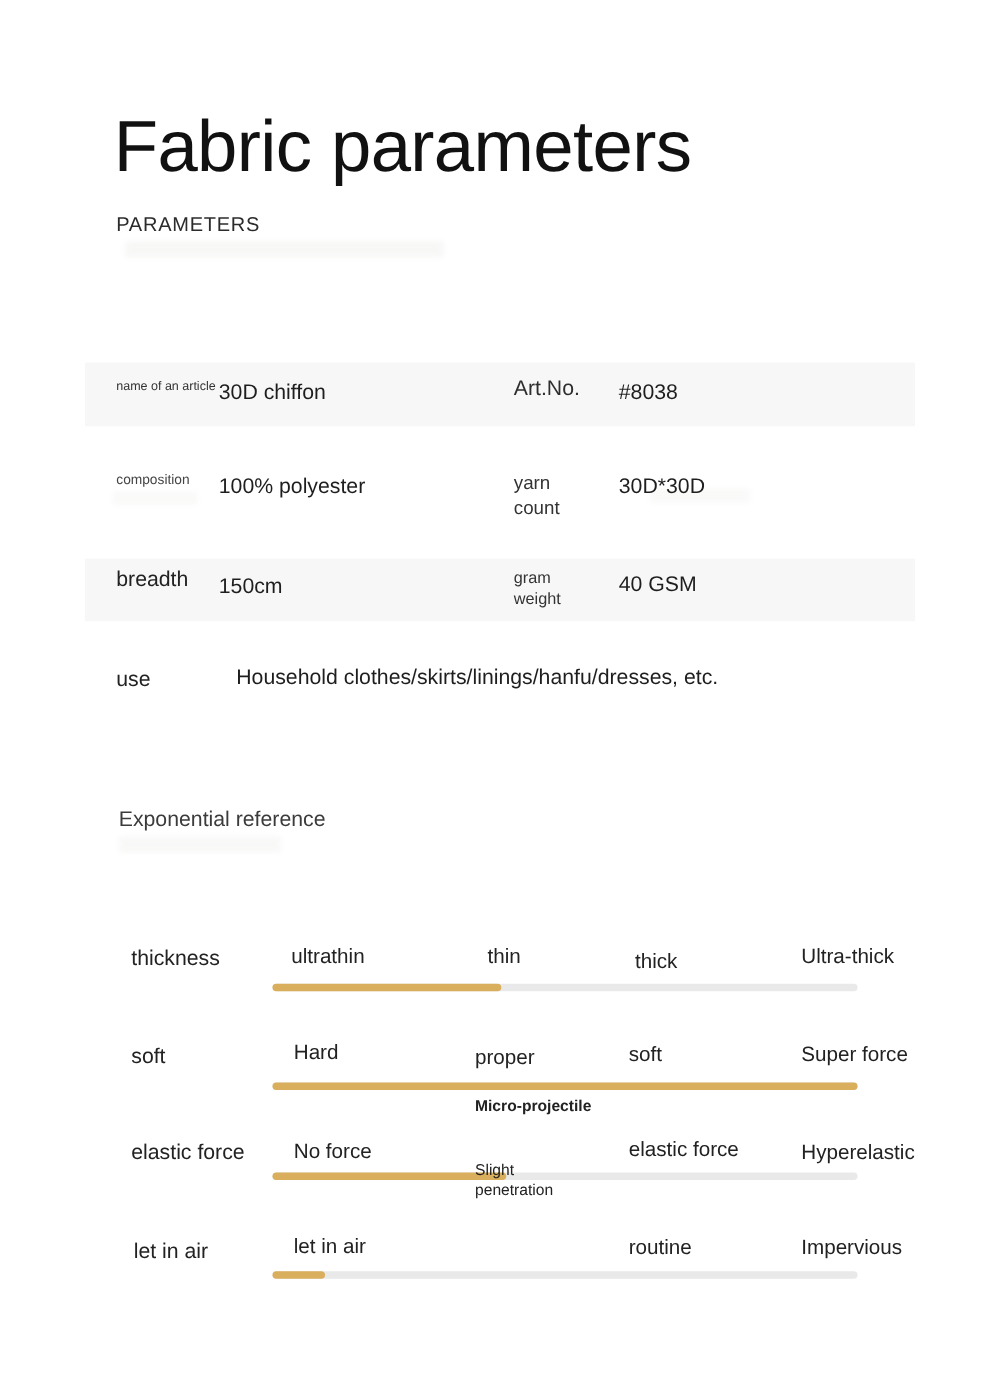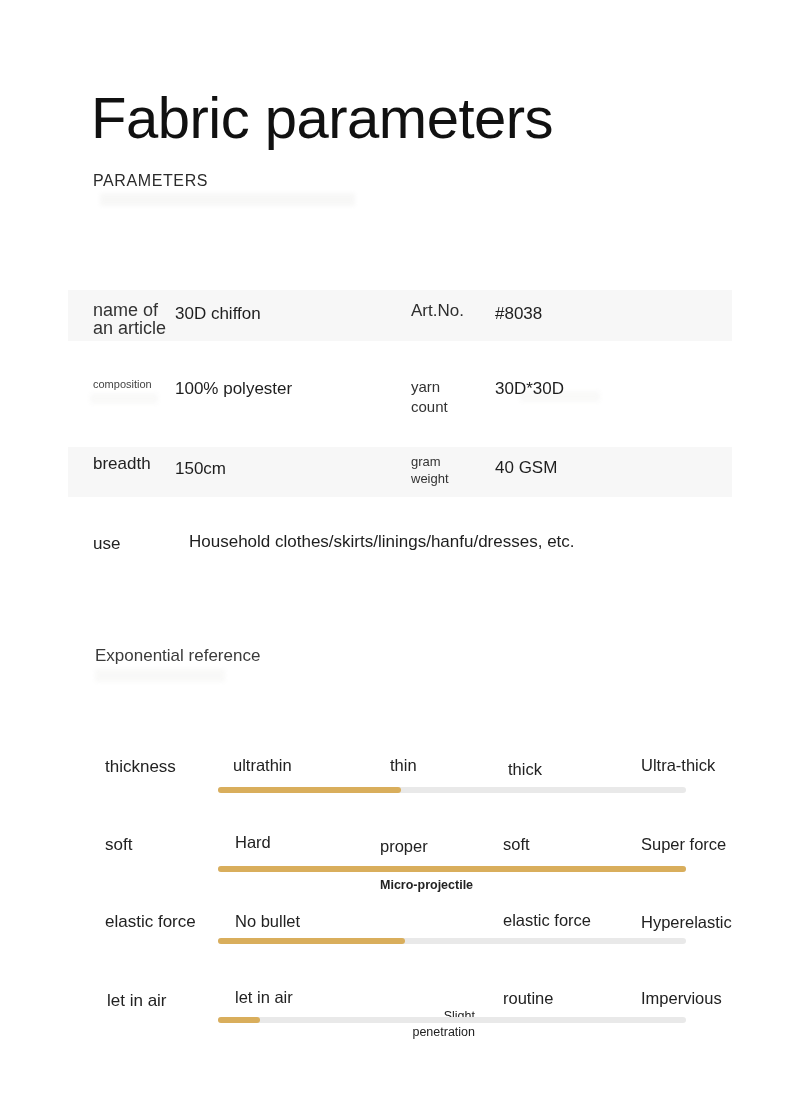--- a/index.html
+++ b/index.html
@@ -65,21 +65,21 @@
 
   <div class="ghost" style="left:100px;top:193px;width:255px;height:13px;"></div>
   <div class="ghost" style="left:95px;top:669px;width:130px;height:13px;opacity:0.06;"></div>
   <div class="ghost" style="left:90px;top:393px;width:68px;height:11px;opacity:0.05;"></div>
   <div class="ghost" style="left:520px;top:391px;width:80px;height:11px;opacity:0.05;"></div>
   <div class="ghost" style="left:90px;top:479px;width:42px;height:11px;opacity:0.05;"></div>
 
   <div class="row-shade shade1"></div>
   <div class="row-shade shade2"></div>
 
-  <div class="cell lbl wrap" style="left:93px;top:301px;width:80px;font-size:18px;line-height:18px;">name of an article</div>
+  <div class="cell lbl wrap" style="left:93px;top:301px;width:80px;font-size:10px;line-height:18px;">name of an article</div>
   <div class="cell" style="left:175px;top:304px;">30D chiffon</div>
   <div class="cell lbl" style="left:411px;top:301px;color:#2e2e2e;">Art.No.</div>
   <div class="cell" style="left:495px;top:304px;">#8038</div>
 
   <div class="cell lbl" style="left:93px;top:378px;font-size:11px;color:#444;">composition</div>
   <div class="cell" style="left:175px;top:379px;">100% polyester</div>
   <div class="cell lbl wrap" style="left:411px;top:377px;width:54px;font-size:15px;line-height:20px;">yarn count</div>
   <div class="cell" style="left:495px;top:379px;">30D*30D</div>
 
   <div class="cell" style="left:93px;top:454px;color:#222;">breadth</div>
@@ -104,30 +104,30 @@
   <div class="rating-label" style="top:835px;">soft</div>
   <div class="opt" style="left:235px;top:833px;">Hard</div>
   <div class="opt" style="left:380px;top:837px;">proper</div>
   <div class="opt" style="left:503px;top:835px;">soft</div>
   <div class="opt" style="left:641px;top:835px;">Super force</div>
   <div class="bar" style="top:866px;">
     <div class="bar-fill" style="width: 100%;"></div>
   </div>
 
   <div class="rating-label" style="top:912px;">elastic force</div>
-  <div class="opt" style="left:235px;top:912px;">No bullet</div>
+  <div class="opt" style="left:235px;top:912px;">No force</div>
   <div class="opt opt-sm" style="left:380px;top:877px;width:120px;font-weight:bold;">Micro-projectile</div>
   <div class="opt" style="left:503px;top:911px;">elastic force</div>
   <div class="opt" style="left:641px;top:913px;">Hyperelastic</div>
   <div class="bar" style="top:938px;">
     <div class="bar-fill" style="width: 40%;"></div>
   </div>
 
   <div class="rating-label" style="top:991px;left:107px;">let in air</div>
   <div class="opt" style="left:235px;top:988px;">let in air</div>
-  <div class="opt opt-sm" style="left:380px;top:1008px;width:95px;text-align:right;">Slight penetration</div>
+  <div class="opt opt-sm" style="left:380px;top:928px;width:95px;">Slight penetration</div>
   <div class="opt" style="left:503px;top:989px;">routine</div>
   <div class="opt" style="left:641px;top:989px;">Impervious</div>
   <div class="bar" style="top:1017px;">
     <div class="bar-fill" style="width: 9%;"></div>
   </div>
 
 </div>
 
 </body></html>

